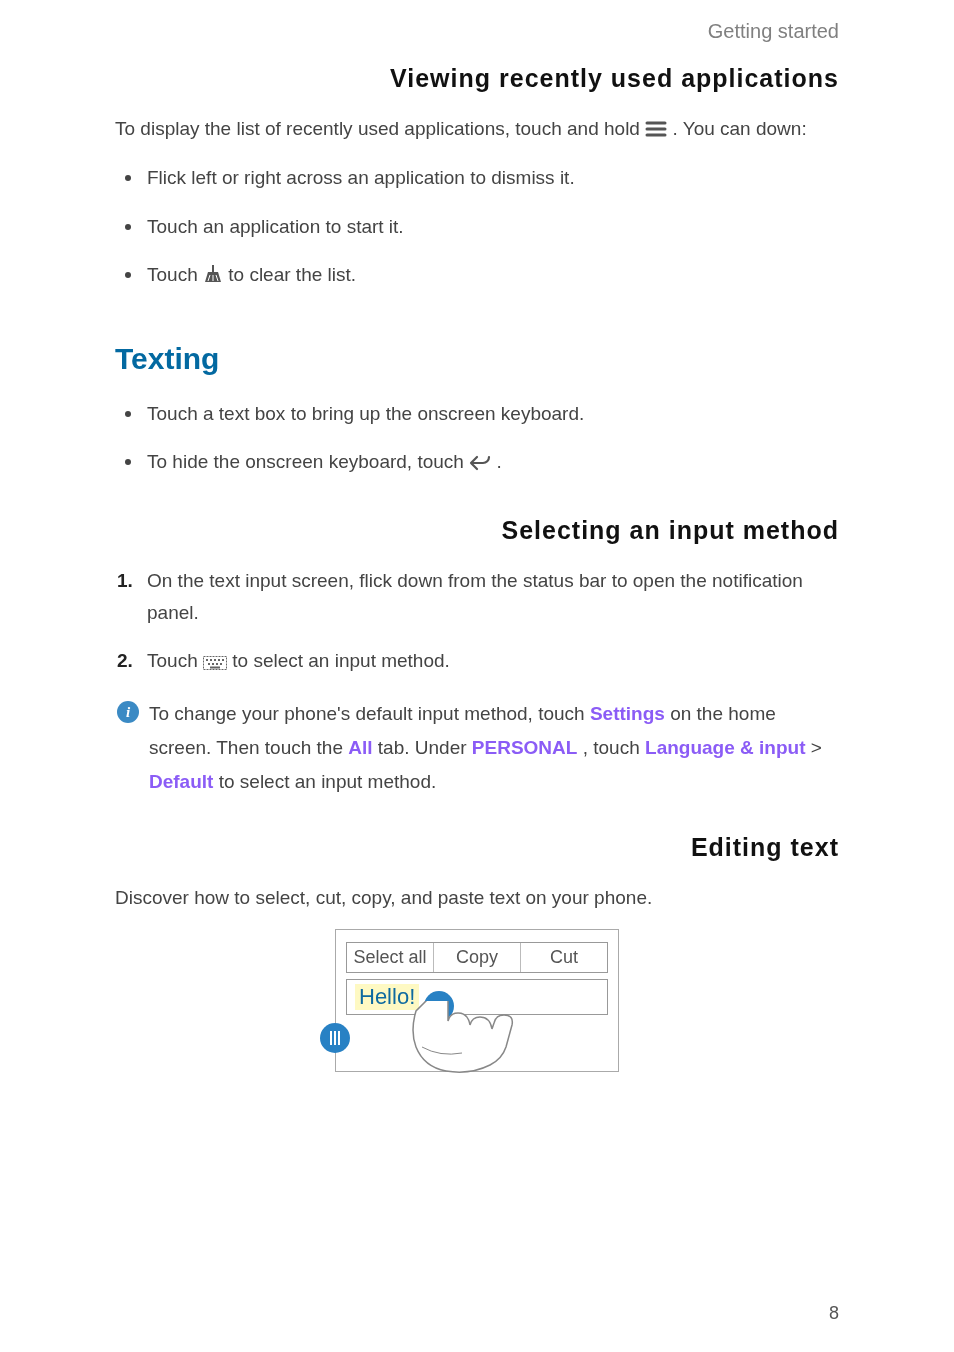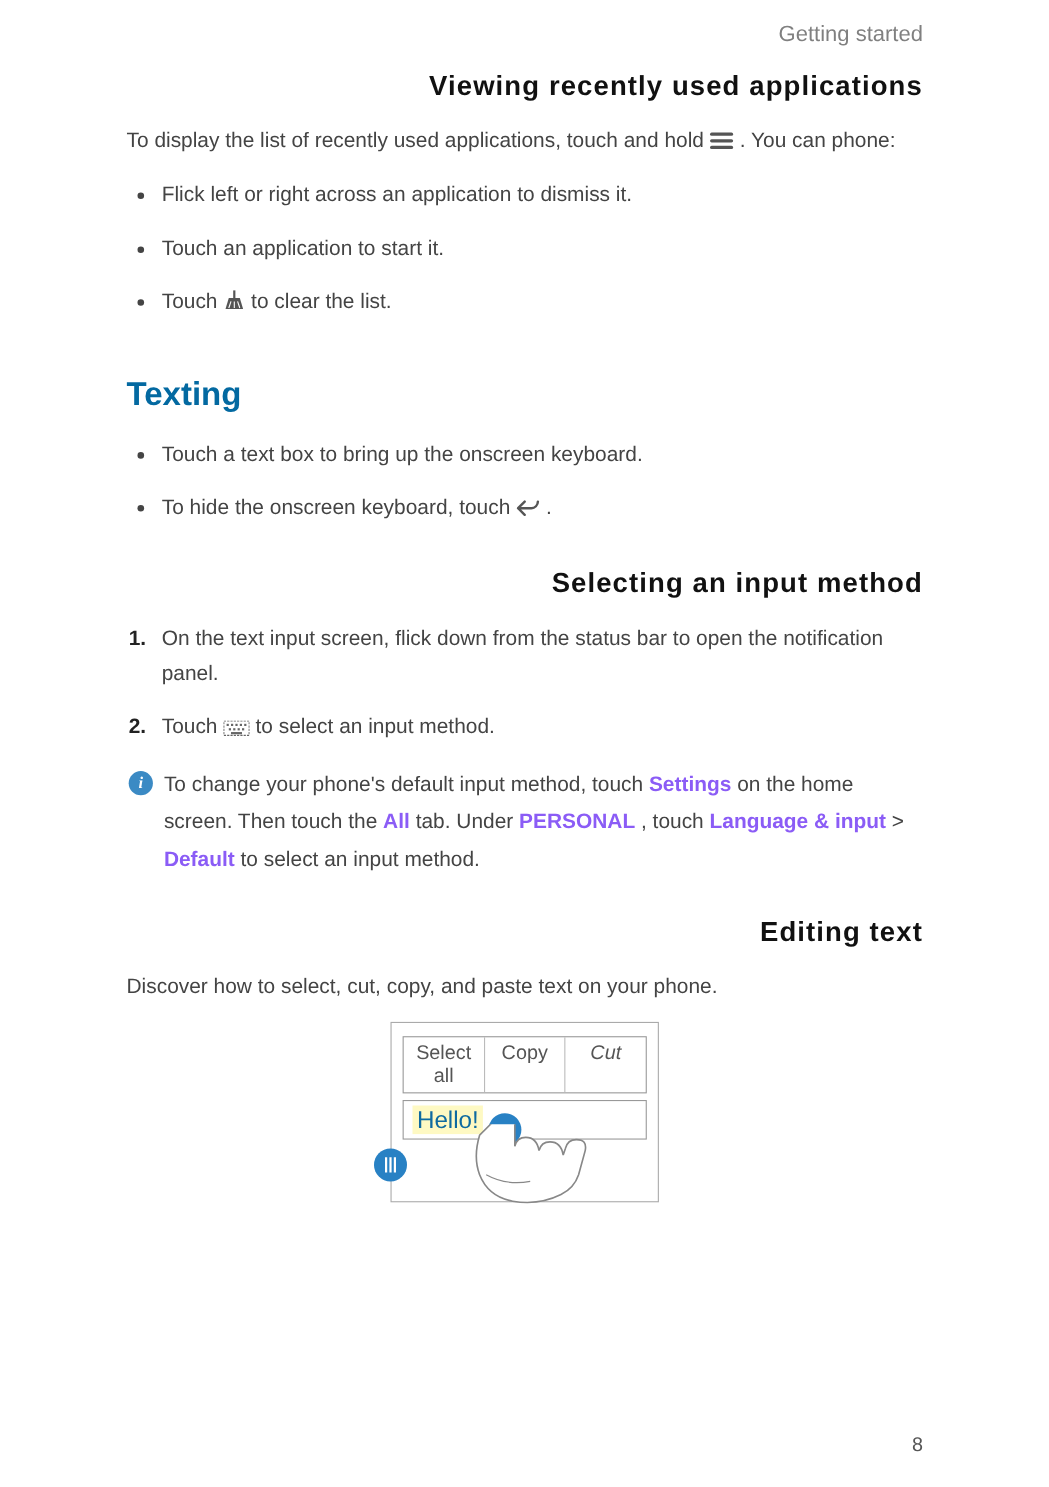--- a/index.html
+++ b/index.html
@@ -115,39 +115,39 @@
     color: #444;
     line-height: 1.8;
   }
   .note-text b { font-weight: 700; color: #8b5cf6; }
   .illus-wrapper {
     text-align: center;
     margin-top: 10px;
   }
   .illus {
     display: inline-block;
-    width: 244px;
+    width: 284px;
     border: 1px solid #aaa;
     padding: 12px 10px 10px 10px;
     background: #fff;
     position: relative;
   }
   .illus .menu {
     border: 1px solid #999;
     display: flex;
     font-size: 18px;
     color: #555;
   }
   .illus .menu span {
     flex: 1;
     text-align: center;
     padding: 4px 2px;
     border-right: 1px solid #bbb;
   }
-  .illus .menu span:last-child { border-right: none; font-style: italic; }
+  .illus .menu span:last-child { border-right: none; }
   .illus .textfield {
     border: 1px solid #999;
     height: 36px;
     margin-top: 6px;
     display: flex;
     align-items: center;
     padding-left: 8px;
   }
   .illus .sel {
     background: #fef9c3;
@@ -185,21 +185,21 @@
     <span>To display the list of recently used applications, touch and hold </span>
     <span class="inline-icon">
       <svg width="22" height="18" viewBox="0 0 22 18">
           <g stroke="#555" stroke-width="3" stroke-linecap="round">
             <line x1="2" y1="3" x2="20" y2="3"></line>
             <line x1="2" y1="9" x2="20" y2="9"></line>
             <line x1="2" y1="15" x2="20" y2="15"></line>
           </g>
         </svg>
     </span>
-    <span> . You can phone:</span>
+    <span> . You can down:</span>
   </p>
 
   <ul class="bullets">
     <li>Flick left or right across an application to dismiss it.</li>
     <li>Touch an application to start it.</li>
     <li>
       <span>Touch </span>
       <span class="inline-icon">
         <svg width="20" height="20" viewBox="0 0 20 20">
             <g fill="#555">

